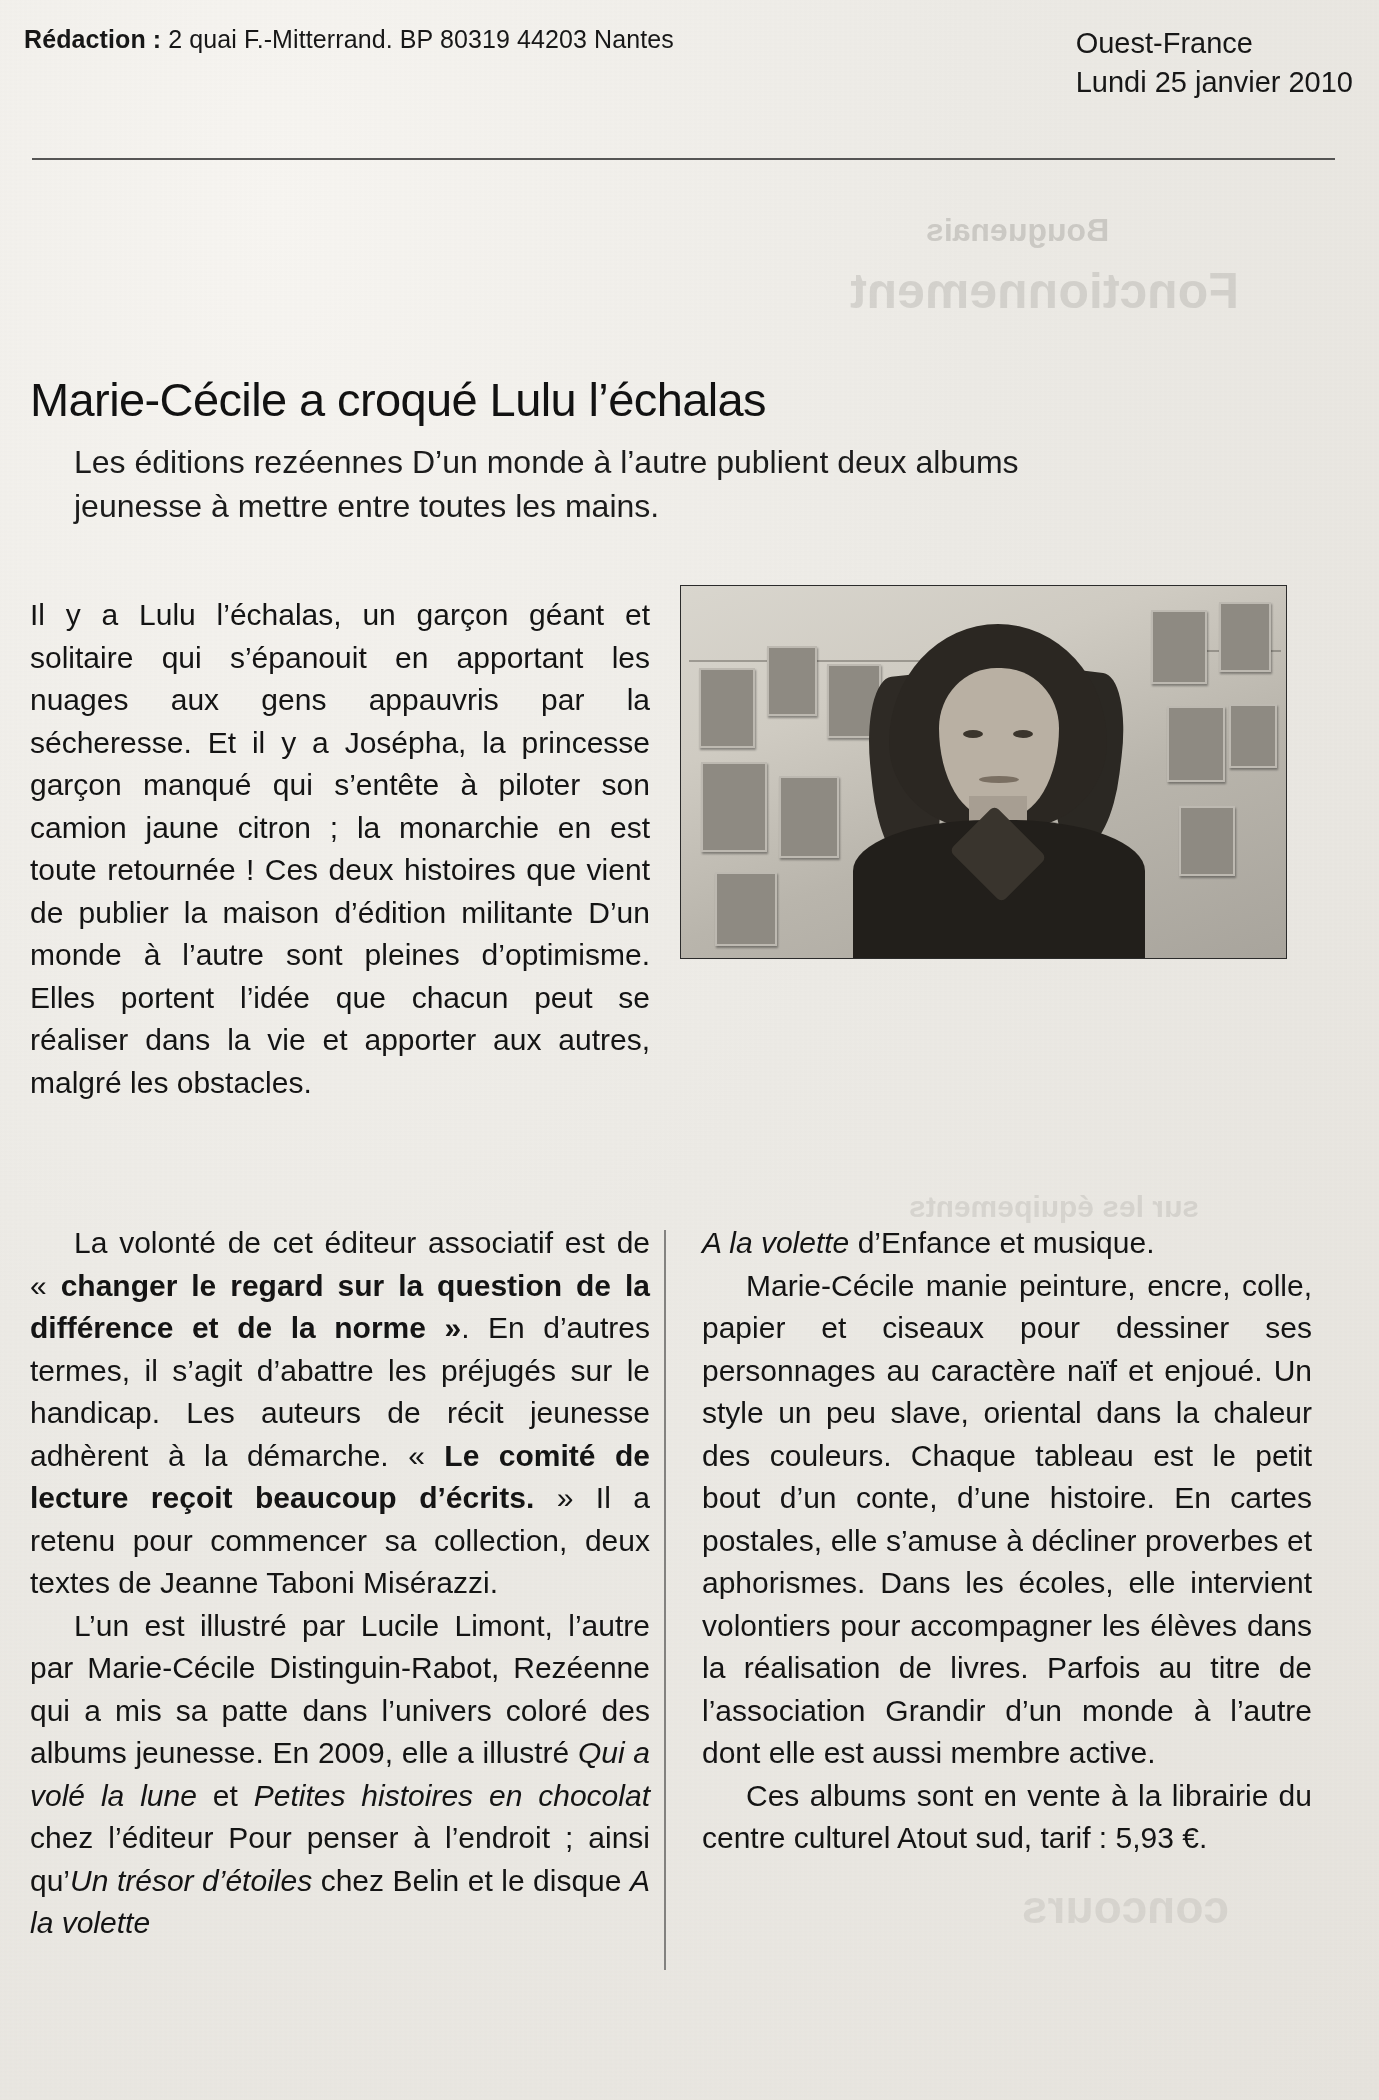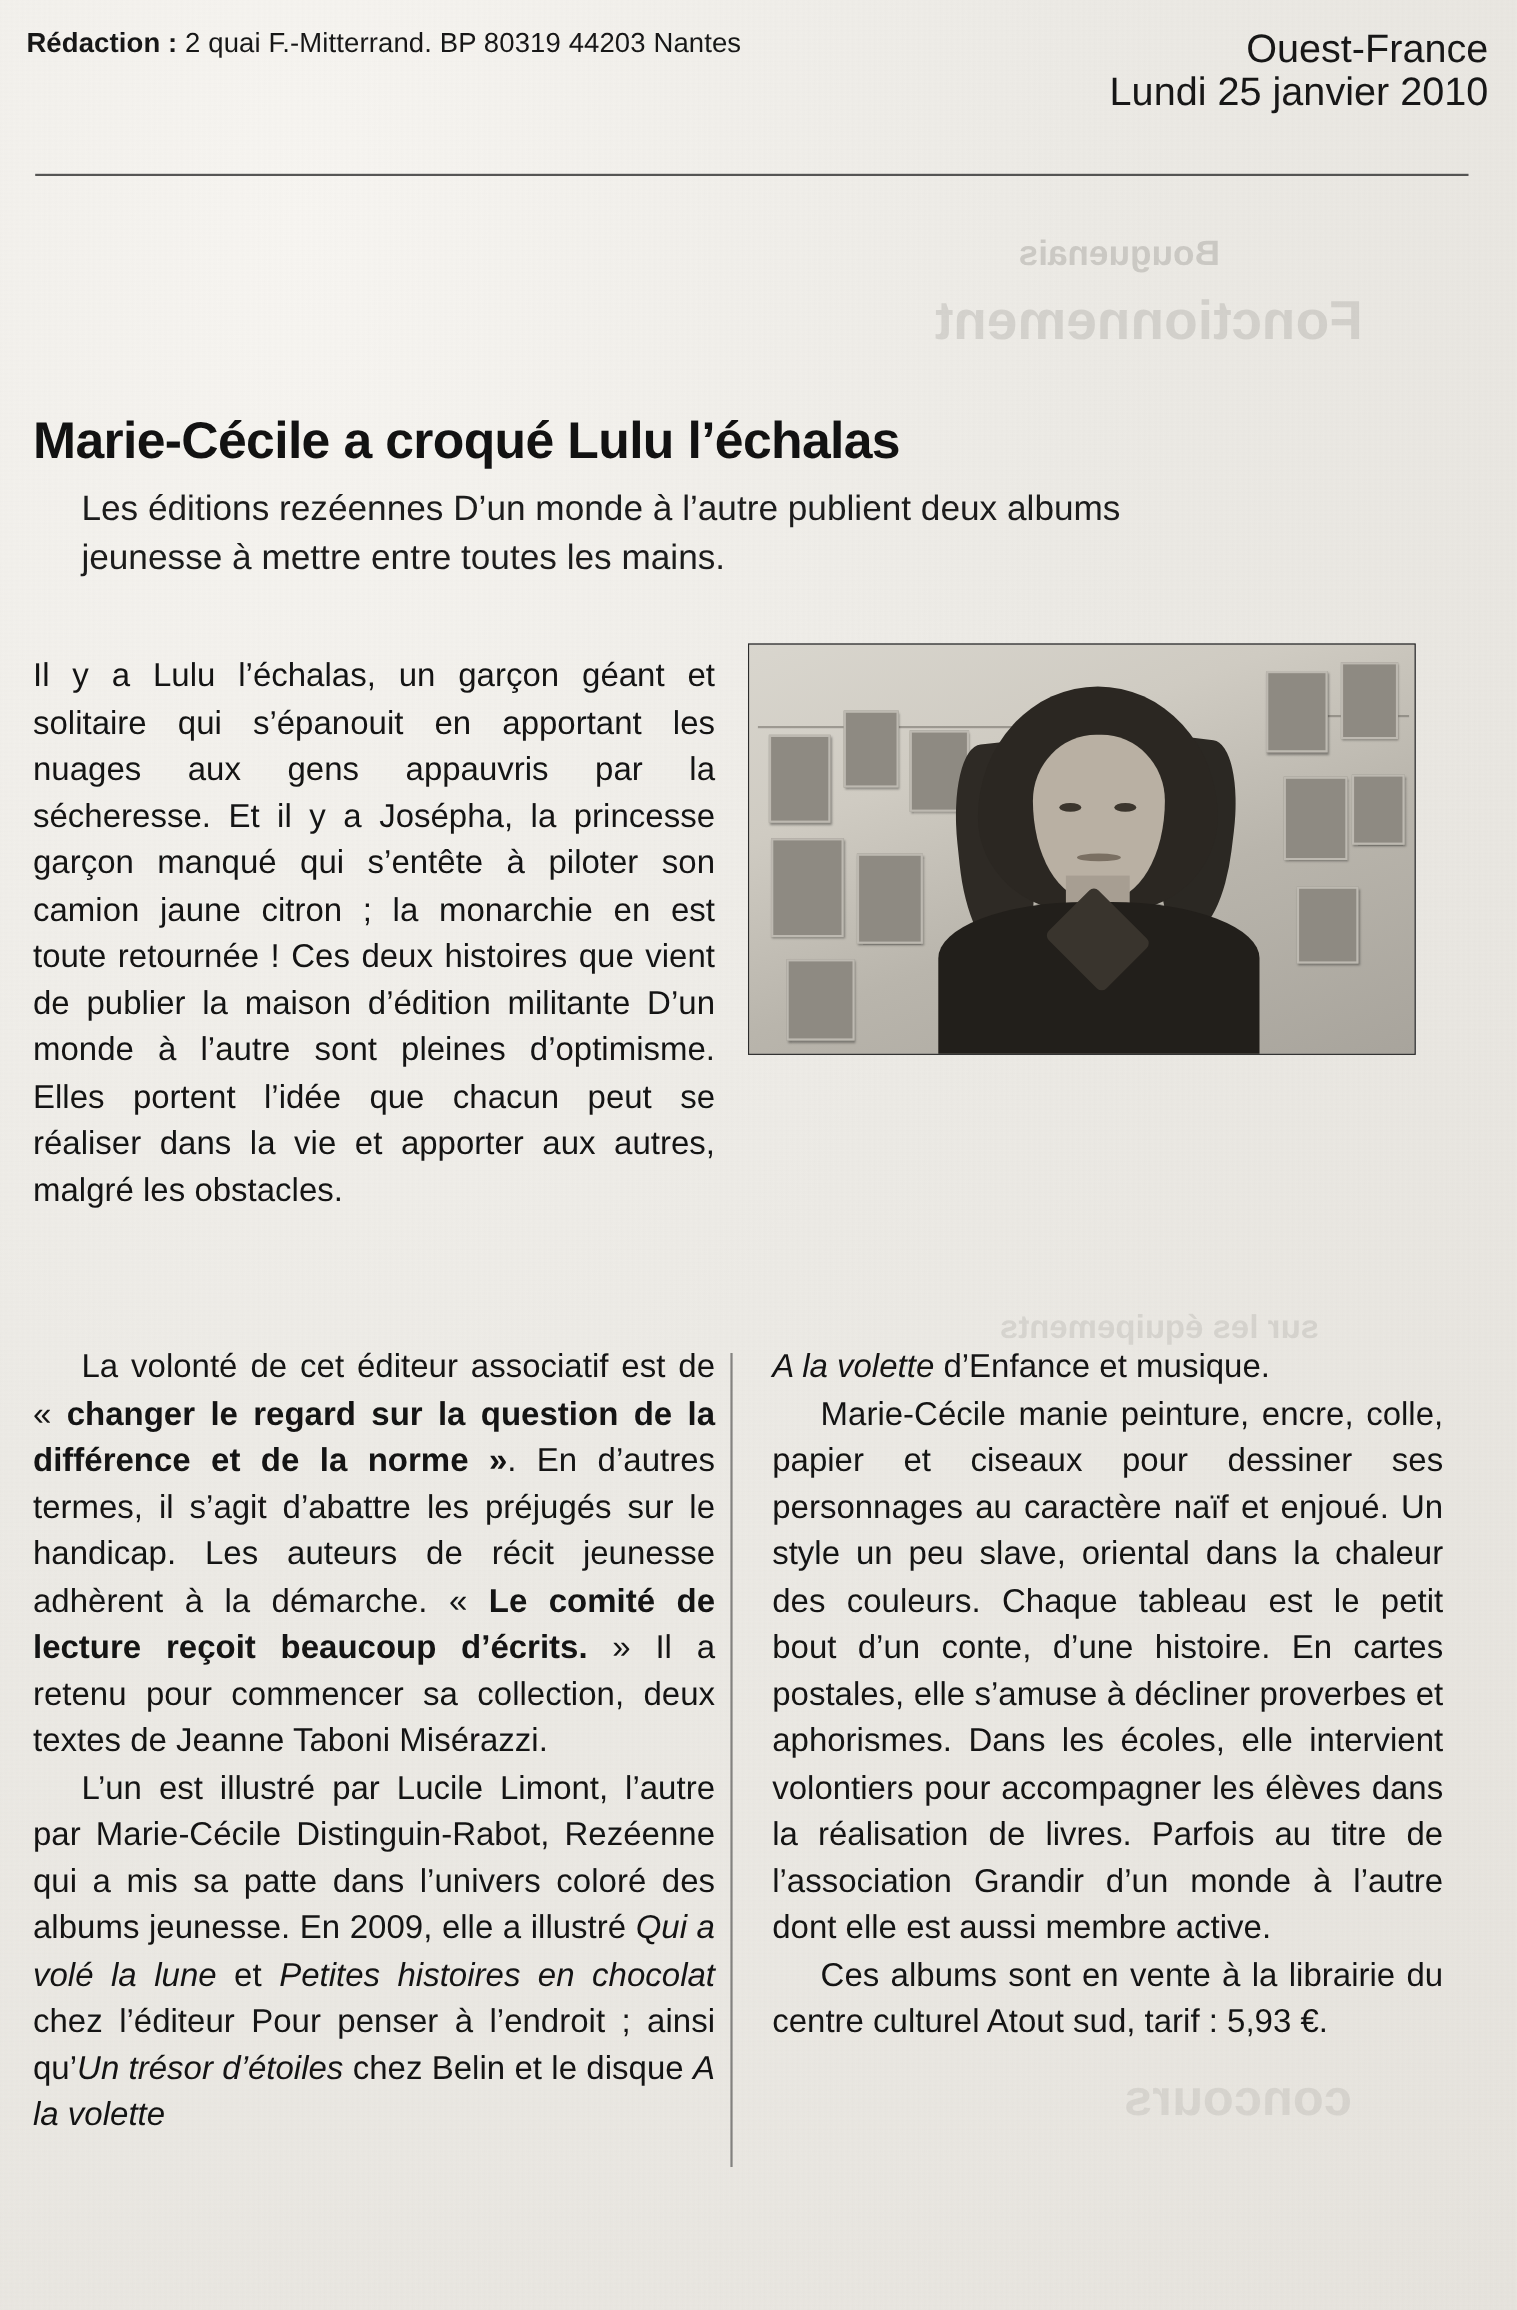--- a/index.html
+++ b/index.html
@@ -48,22 +48,22 @@
     font-size: 25px;
     line-height: 34px;
     color: #171717;
     letter-spacing: .1px;
   }
   .masthead-left .lbl { font-weight: bold; }
   .masthead-right {
     position: absolute;
     right: 0;
     top: 2px;
-    text-align: right;
-    font-size: 36px;
+    text-align: left;
+    font-size: 29px;
     line-height: 39px;
     color: #171717;
   }
   .rule {
     position: absolute;
     left: 0;
     right: 0;
     top: 136px;
     height: 2px;
     background: #3a3a3a;
@@ -93,21 +93,21 @@
   .ghost-3 { right: 180px; top: 1190px; font-size: 30px; opacity: .25; }
   .ghost-4 { right: 150px; top: 1880px; font-size: 46px; opacity: .22; }
 
   
   .headline {
     position: absolute;
     left: 30px;
     top: 372px;
     width: 1180px;
     font-size: 47px;
-    font-weight: bold;
+    font-weight: normal;
     letter-spacing: -0.6px;
     color: #121212;
   }
   .standfirst {
     position: absolute;
     left: 30px;
     top: 440px;
     width: 1020px;
     font-size: 32px;
     line-height: 44px;

